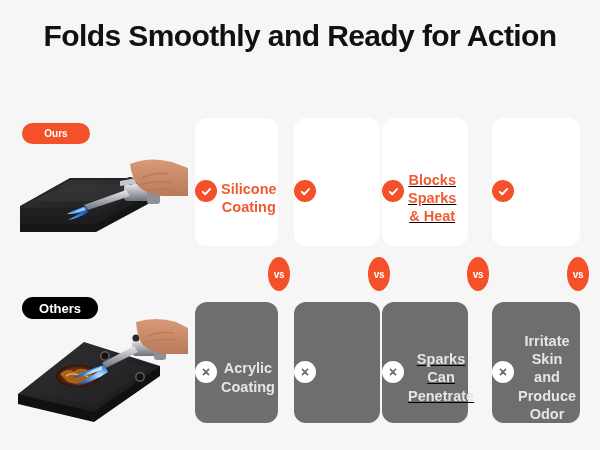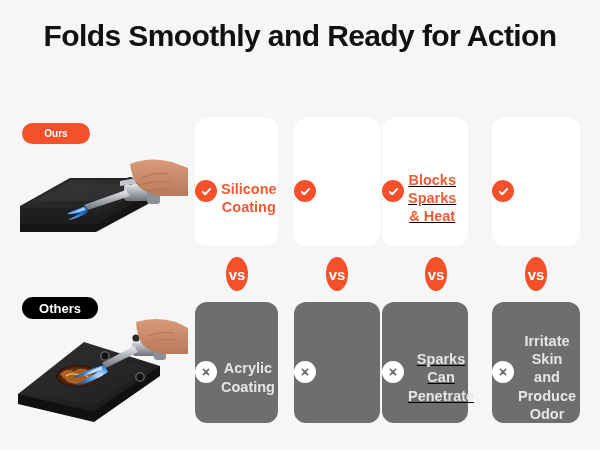--- a/index.html
+++ b/index.html
@@ -102,26 +102,27 @@
   .card-bottom .card-label { color:#e5e5e5;margin-top:12px; }
 
   
   .vs {
     position:absolute;
     top:257px;
     width:22px; height:34px;
     border-radius:50%;
     background:#f4502a;
     color:#ffffff;
-    font-size:15px;
+    font-size:10px;
     font-weight:bold;
     display:flex;
     align-items:center;
     justify-content:center;
     letter-spacing:-0.2px;
+    margin-left:42px;
   }
   #vs-1 { left:226px; }
   #vs-2 { left:326px; }
   #vs-3 { left:425px; }
   #vs-4 { left:525px; }
 </style>
 </head>
 <body>
 
 <h1 id="title">Folds Smoothly and Ready

